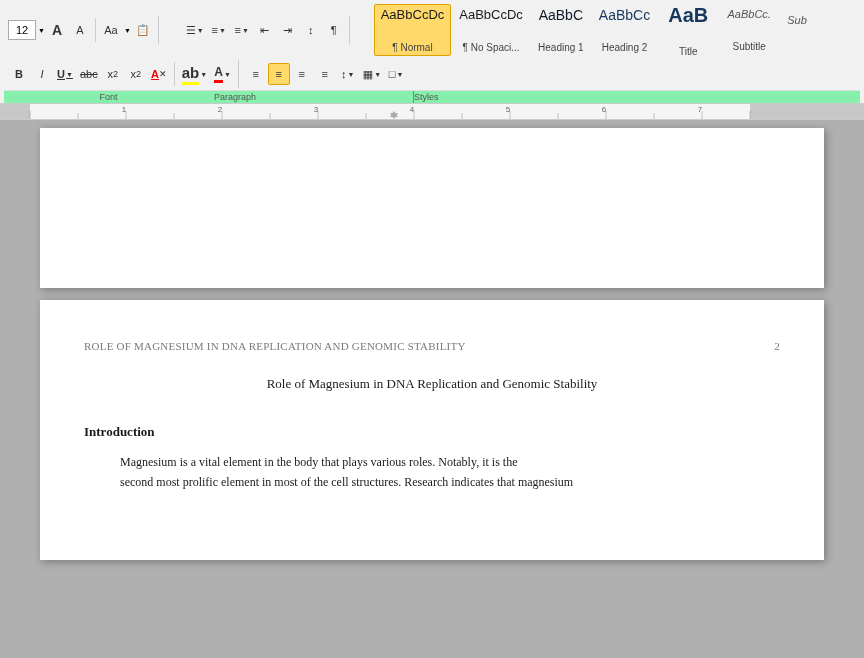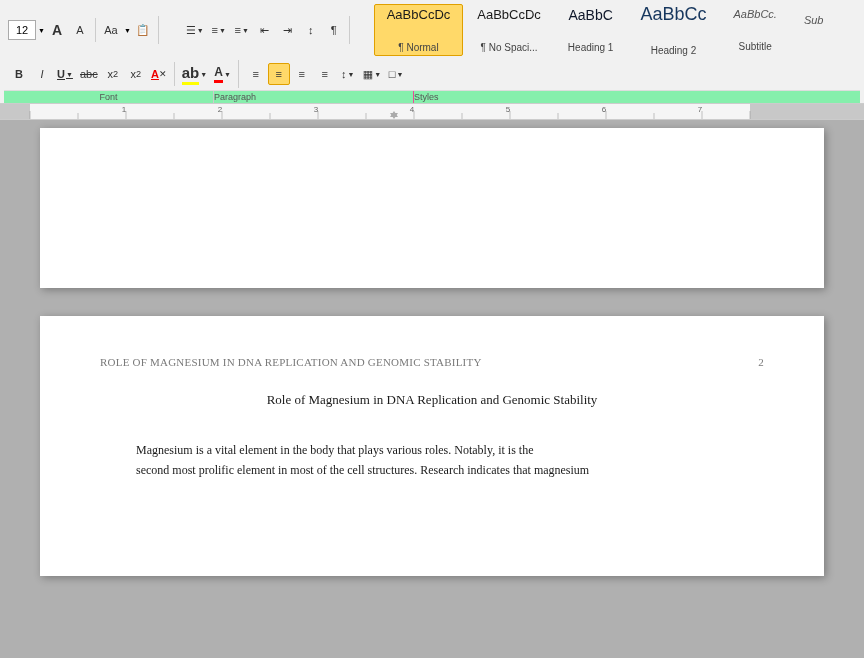--- a/index.html
+++ b/index.html
@@ -70,40 +70,40 @@
       display: flex;
       align-items: center;
       gap: 1px;
     }
 
     .style-btn {
       display: inline-flex;
       flex-direction: column;
       align-items: center;
       justify-content: center;
-      padding: 2px 12px;
+      padding: 2px 6px;
       border: 1px solid transparent;
       border-radius: 2px;
       cursor: pointer;
       min-width: 60px;
       height: 52px;
       background: transparent;
     }
     .style-btn.active { background: #ffd969; border-color: #e0a000; }
 
     .style-preview {
       font-size: 13px;
       line-height: 1.2;
       color: #1a1a8c;
     }
 
     .style-preview.normal { color: #1a1a1a; }
     .style-preview.no-spacing { color: #1a1a1a; }
     .style-preview.heading1 { color: #0f172a; font-size: 14px; }
-    .style-preview.heading2 { color: #17375e; font-size: 18px; }
+    .style-preview.heading2 { color: #17375e; font-size: 14px; }
     .style-preview.title { color: #17375e; font-size: 20px; font-weight: bold; }
     .style-preview.subtitle { color: #404040; font-size: 12px; font-style: italic; }
 
     .style-name {
       font-size: 10px;
       color: #444;
       margin-top: 19px;
     }
 
     
@@ -132,22 +132,22 @@
       background: #b0b0b0;
       padding: 8px 40px;
       overflow-y: auto;
       height: calc(658px - 85px - 16px);
     }
 
     .page {
       background: white;
       width: 100%;
       max-width: 784px;
-      margin: 0 auto 28px auto;
-      padding: 40px 60px;
+      margin: 0 auto 12px auto;
+      padding: 40px 44px;
       box-shadow: 2px 2px 8px rgba(0,0,0,0.3);
       min-height: 200px;
     }
 
     .page-empty {
       min-height: 160px;
     }
 
     .page-content {
       min-height: 260px;
@@ -278,20 +278,24 @@
           <span class="style-preview no-spacing">AaBbCcDc</span>
           <span class="style-name">¶ No Spaci...</span>
         </button>
         <button class="style-btn">
           <span class="style-preview heading1">AaBbC</span>
           <span class="style-name">Heading 1</span>
         </button>
         <button class="style-btn">
           <span class="style-preview heading2">AaBbCc</span>
           <span class="style-name">Heading 2</span>
+        </button>
+        <button class="style-btn">
+          <span class="style-preview title">AaB</span>
+          <span class="style-name">Title</span>
         </button>
         <button class="style-btn">
           <span class="style-preview subtitle" style="font-style:italic;color:#555;font-size:11px;">AaBbCc.</span>
           <span class="style-name">Subtitle</span>
         </button>
         <button class="style-btn" style="min-width:30px;">
           <span class="style-preview" style="color:#555;font-size:11px;font-style:italic;">Sub</span>
           <span class="style-name"></span>
         </button>
       </div>
@@ -417,18 +421,19 @@
   </div>
 
   <div class="page page-content">
     <div class="running-head">
       <span>ROLE OF MAGNESIUM IN DNA REPLICATION AND GENOMIC STABILITY</span>
       <span class="page-num">2</span>
     </div>
 
     <div class="doc-title-centered">Role of Magnesium in DNA Replication and Genomic Stability</div>
 
+    <div class="doc-section-heading">Introduction</div>
 
     <p class="doc-paragraph">Magnesium is a vital element in the body that plays various roles.  Notably, it is the</p>
 
     <p class="doc-paragraph">second most prolific element in most of the cell structures.  Research indicates that magnesium</p>
   </div>
 </div>
 
 </body></html>

